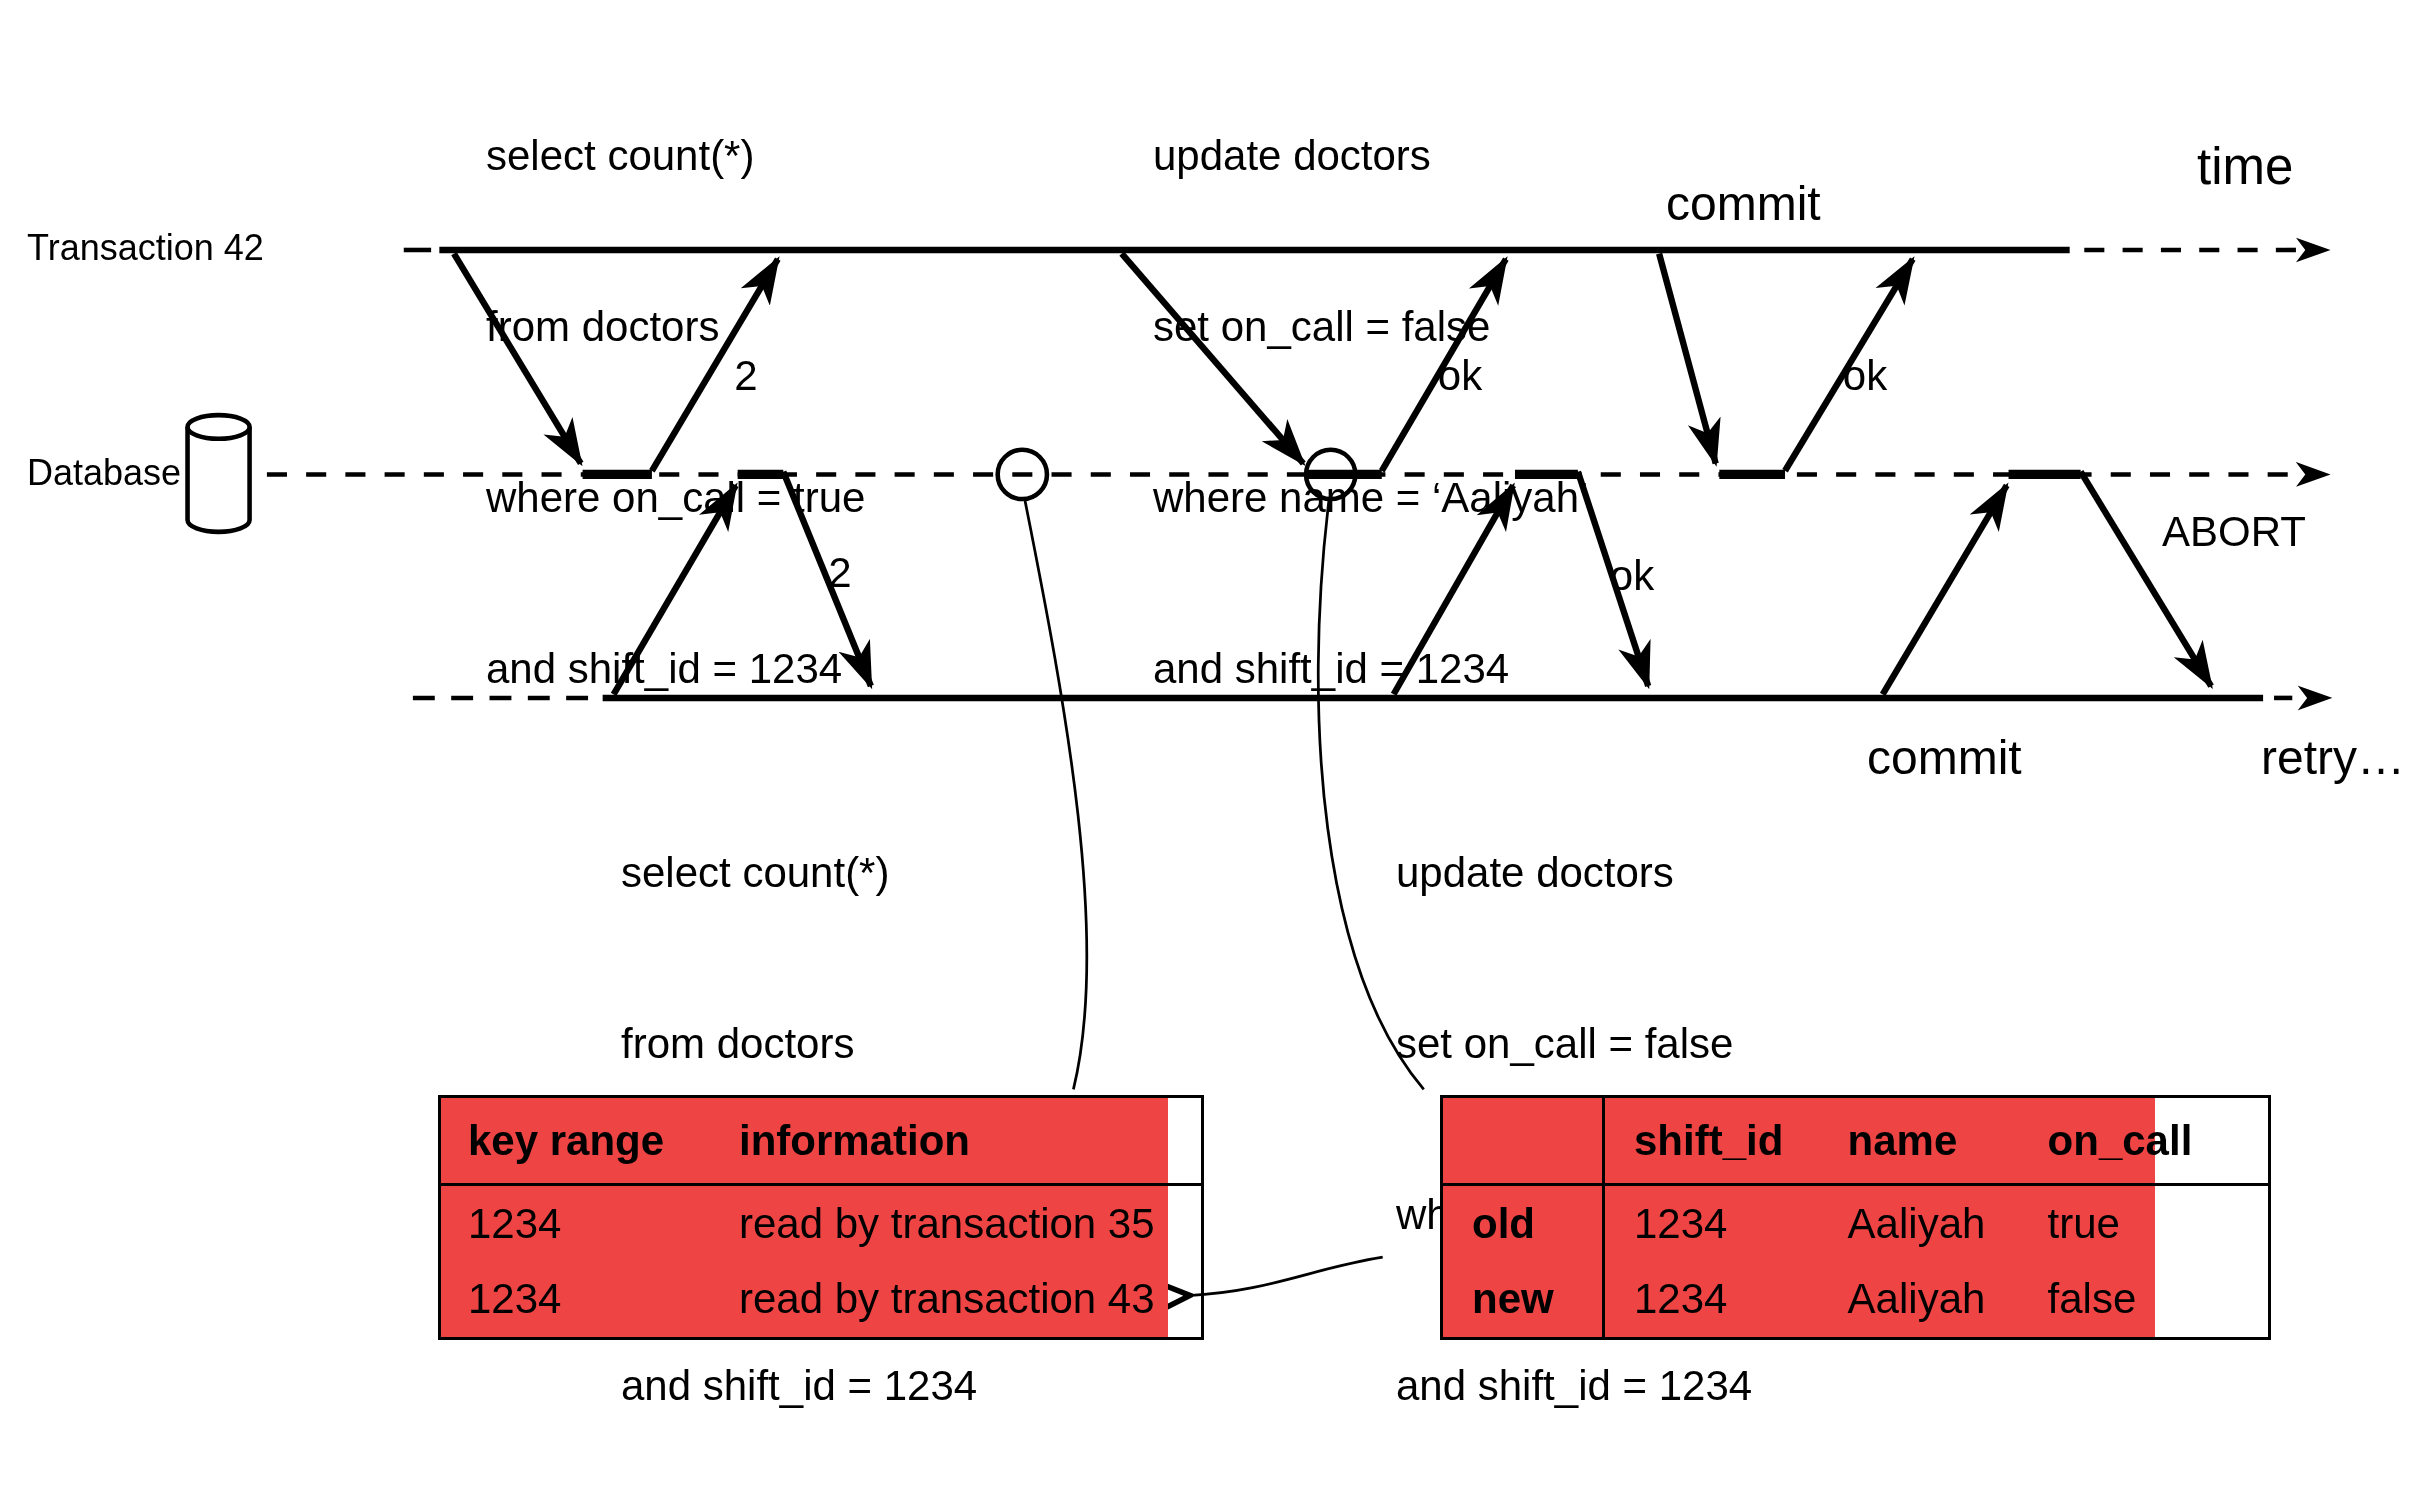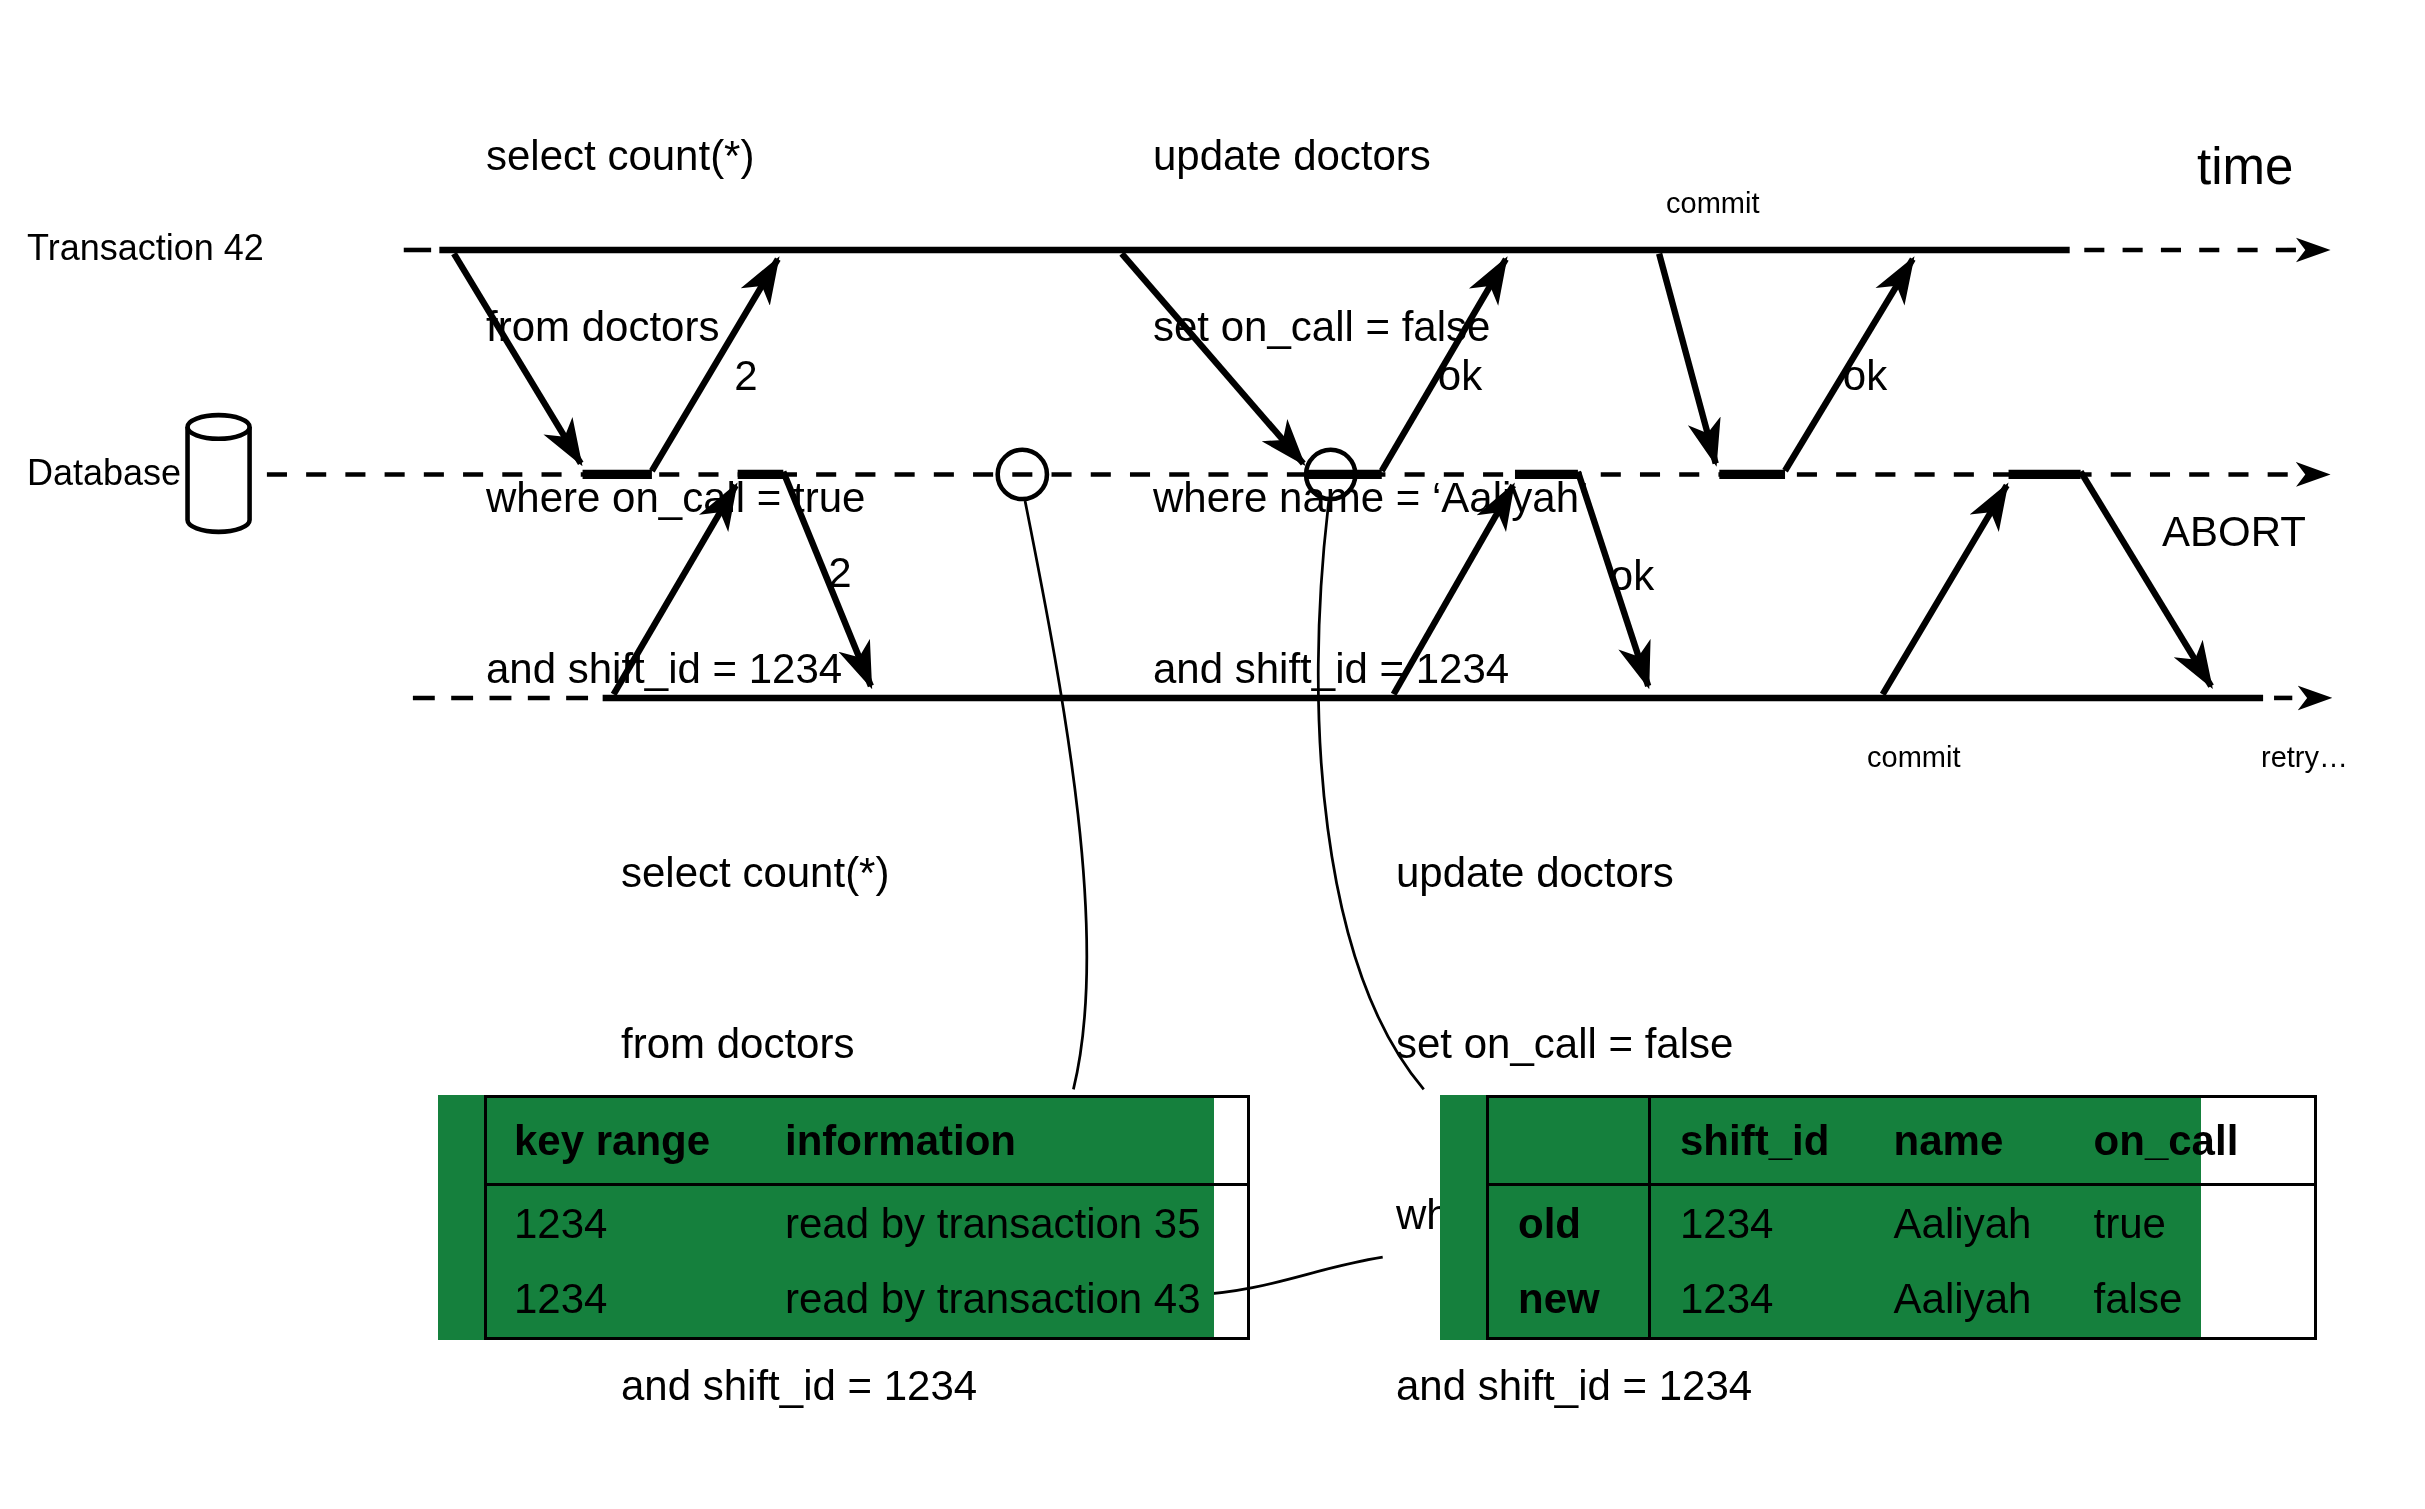--- a/index.html
+++ b/index.html
@@ -3,25 +3,25 @@
 <meta charset="utf-8">
 <style>
   html,body{margin:0;padding:0;background:#ffffff;}
   #stage{position:relative;width:2426px;height:1509px;background:#ffffff;overflow:hidden;
          font-family:"Liberation Sans",sans-serif;color:#000;}
   #diagram-svg{position:absolute;left:0;top:0;width:2426px;height:1509px;}
   .abs{position:absolute;white-space:pre;}
   .lane-label{font-size:36px;transform:translateY(-54%);}
   .sql{font-size:42px;line-height:57px;}
   .msg-label{font-size:42px;transform:translate(-50%,-50%);}
-  .plain-label{font-size:29px;transform:translateY(-50%);}
+  .plain-label{font-size:48px;transform:translateY(-50%);}
   .time-label{font-size:51px;transform:translateY(-50%);}
   .caption{font-size:49px;line-height:66px;}
   table{border-collapse:collapse;table-layout:fixed;}
-  .dtable{position:absolute;background:#15803d;padding-left:46px;}
+  .dtable{position:absolute;background:#ef4444;}
   .dtable table{width:100%;height:100%;border:3.7px solid #000;font-size:42px;}
   .dtable td{vertical-align:middle;overflow:hidden;}
   .dtable .hdr td{border-bottom:3.7px solid #000;font-weight:bold;}
   .lock-c1{width:269px;padding-left:27px;}
   .lock-c2{width:461px;}
   .row-c1{width:129px;padding-left:29px;border-right:3.7px solid #000;font-weight:bold;}
   .row-c2{width:187px;padding-left:29px;}
   .row-c3{width:176px;padding-left:25.6px;}
   .row-c4{width:219px;padding-left:23px;}
 </style>

